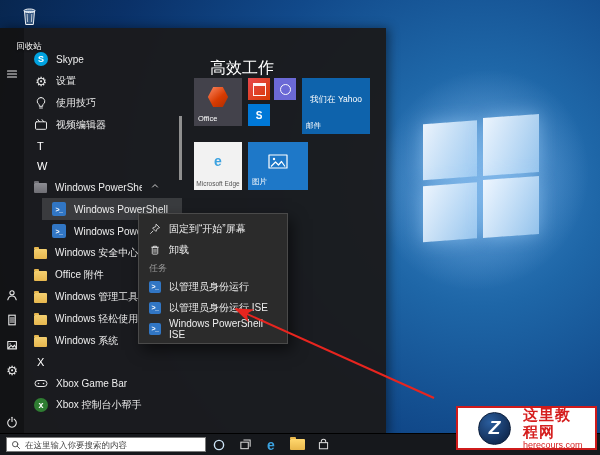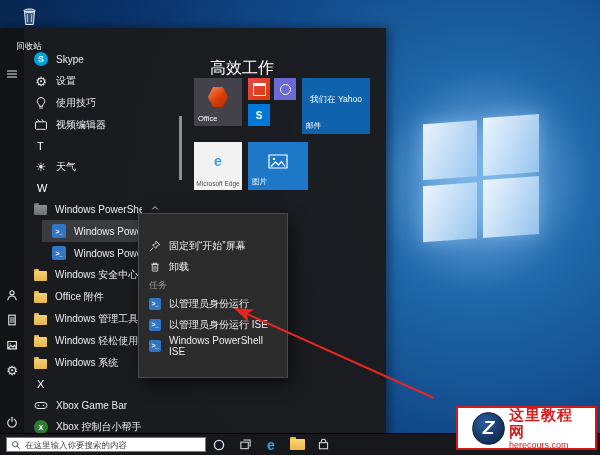--- a/index.html
+++ b/index.html
@@ -60,21 +60,21 @@
   .ts3::before{content:"S";color:#fff;font-size:10px;font-weight:700}
   .t-mail{left:116px;top:50px;width:68px;height:56px;background:#0e63ac}
   .t-mail .promo{position:absolute;left:0;right:0;top:16px;text-align:center;font-size:8.5px}
   .t-edge{left:8px;top:114px;width:48px;height:48px;background:#f2f2f2}
   .t-edge .e-glyph{position:absolute;left:0;right:0;top:2px;text-align:center;font-size:24px;font-weight:700;color:#0a7ad4}
   .t-edge .tlabel{left:0;right:0;text-align:center;color:#555;font-size:6.5px}
   .t-photos{left:62px;top:114px;width:60px;height:48px;background:#1e78c8}
   .t-photos svg{position:absolute;left:20px;top:12px}
   
   .ctx{position:absolute;left:138px;top:213px;width:150px;background:#2b2b2b;border:1px solid #4a4a4a;
-    box-shadow:4px 6px 14px rgba(0,0,0,.55);z-index:4;padding:21px 0}
+    box-shadow:4px 6px 14px rgba(0,0,0,.55);z-index:4;padding:4px 0}
   .mi{display:flex;align-items:center;gap:8px;height:21px;padding:0 10px;font-size:10px;color:#ededed;cursor:pointer}
   .mi .ic{width:12px;height:12px}
   .msec{height:16px;display:flex;align-items:center;padding:0 10px;font-size:9px;color:#9a9a9a}
   .spc{width:12px;flex:none}
   .chevr{margin-left:auto;color:#c8c8c8;font-size:11px;line-height:1}
   .chevr::before{content:"›"}
   
   .arrow-svg{position:absolute;left:0;top:0;z-index:6;pointer-events:none}
   
   .taskbar{position:absolute;left:0;bottom:0;width:100%;height:22px;background:#16181c;border-top:1px solid #000;
@@ -82,21 +82,21 @@
   .search{margin-left:6px;width:200px;height:15px;background:#fff;border:1px solid #7a7a7a;display:flex;
     align-items:center;padding:0 4px;gap:4px}
   .search input{border:0;outline:0;flex:1;min-width:0;font-size:8.5px;color:#333;background:transparent;font-family:inherit}
   .search input::placeholder{color:#444;opacity:1}
   .tb-ic{width:26px;height:19px;display:flex;align-items:center;justify-content:center;cursor:pointer}
   .g-e::before{content:"e";color:#3ba2e0;font-size:14px;font-weight:700;line-height:1}
   .fold-big{width:15px;height:11px;background:linear-gradient(#ffd76e,#e9b74b);border-radius:1px;position:relative}
   .fold-big::before{content:"";position:absolute;top:-2px;left:0;width:6px;height:2px;background:#e9b74b;border-radius:1px 1px 0 0}
   
   .wm{position:absolute;right:3px;bottom:5px;width:141px;height:44px;background:#fff;border:2px solid #cf1b1b;
-    z-index:7;display:flex;align-items:center;padding:0 14px;gap:4px}
+    z-index:7;display:flex;align-items:center;padding:0 20px;gap:12px}
   .wm-logo{width:33px;height:33px;border-radius:50%;flex:none;display:flex;align-items:center;justify-content:center;
     background:radial-gradient(circle at 35% 30%,#2a5d9d,#10294f 78%);border:1px solid #0c1f3c}
   .wm-logo::before{content:"Z";color:#fff;font-size:19px;font-weight:700;font-style:italic}
   .wm-title{color:#d51e1e;font-size:15px;font-weight:700;letter-spacing:1px;line-height:1.15}
   .wm-url{color:#d51e1e;font-size:9px}
 </style>
 </head>
 <body>
 
 <div class="screen">
@@ -184,24 +184,20 @@
             <svg width="14" height="14" viewBox="0 0 14 14" fill="none" stroke="#e8e8e8" stroke-width="1" stroke-linecap="round">
               <rect x="1.5" y="3.8" width="11" height="7.5" rx="1"></rect>
               <path d="M3.8 1.6l1.8 2.2M8 1.6l1.8 2.2"></path>
             </svg>
           </span>
         <span class="lbl">视频编辑器</span>
       </div>
       <div class="sec">
         <span>T</span>
       </div>
-      <div class="row">
-        <span class="ic g-sun"></span>
-        <span class="lbl">天气</span>
-      </div>
       <div class="sec">
         <span>W</span>
       </div>
       <div class="row">
         <span class="fold dark"></span>
         <span class="lbl">Windows PowerShell</span>
         <span class="chev-up"><svg width="10" height="10" viewBox="0 0 14 14" fill="none" stroke="#cfcfcf" stroke-width="1.4" stroke-linecap="round" stroke-linejoin="round">
               <path d="M3.5 8.5L7 5l3.5 3.5"></path>
             </svg></span>
       </div>

